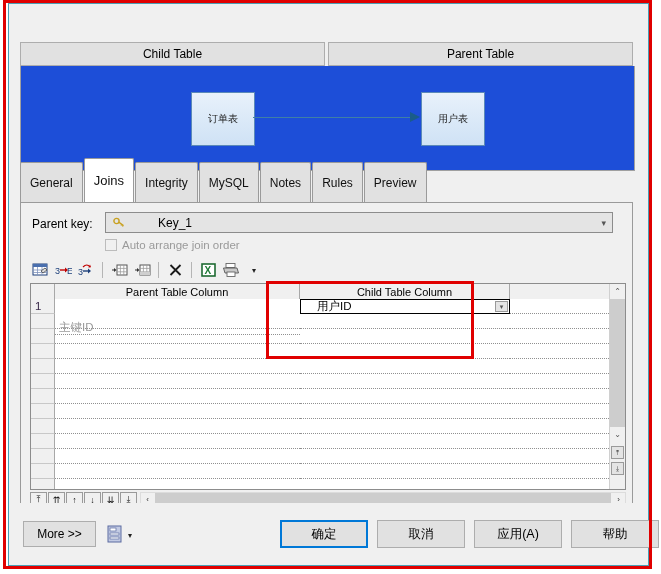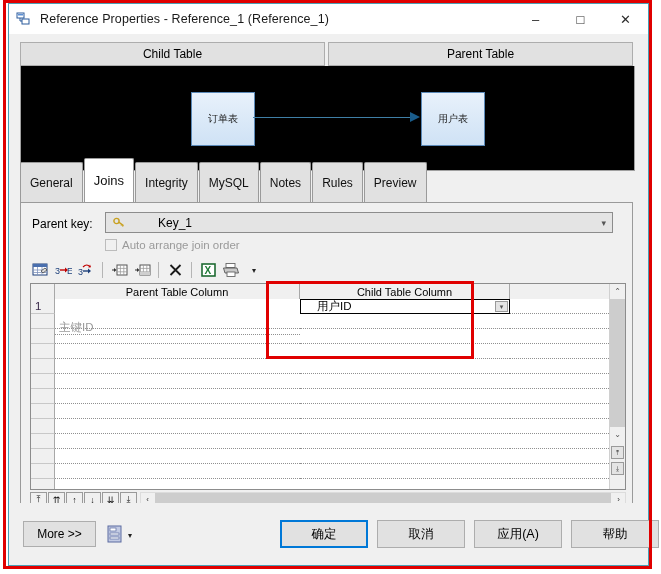--- a/index.html
+++ b/index.html
@@ -51,21 +51,21 @@
   
   .tbl-btn{
     height:22px;background:#e1e1e1;border:1px solid #adadad;
     display:flex;align-items:center;justify-content:center;
     font-size:12px;color:#000;
   }
 
   
   #diagram{
     position:absolute;left:11px;top:32px;width:613px;height:104px;
-    background:#000000;border:1px solid #a0a0a0;border-top:none;
+    background:#1d4ed8;border:1px solid #a0a0a0;border-top:none;
     overflow:hidden;
   }
   .ent-box{
     position:absolute;width:62px;height:52px;
     background:linear-gradient(180deg,#e8f1fb 0%,#cfe2f5 100%);
     border:1px solid #5b89b8;
     display:flex;align-items:center;justify-content:center;
     font-size:10px;color:#1b1b1b;
   }
   #ent-child{left:170px;top:26px;}
@@ -218,36 +218,20 @@
   #btn-ok{left:271px;}
   #btn-cancel{left:368px;}
   #btn-apply{left:465px;}
   #btn-help{left:562px;}
 </style>
 </head>
 <body>
 
 <div id="window">
 
-  <div id="titlebar">
-    <div id="title-icon">
-      <svg width="16" height="16" viewBox="0 0 16 16">
-        <rect x="1" y="2" width="7" height="5" fill="#ffffff" stroke="#2b5a9b" stroke-width="1"></rect>
-        <rect x="6" y="8" width="7" height="5" fill="#ffffff" stroke="#2b5a9b" stroke-width="1"></rect>
-        <path d="M4 7 L4 10 L6 10" fill="none" stroke="#2b5a9b" stroke-width="1"></path>
-        <rect x="2" y="3" width="5" height="1.5" fill="#5b8fd6"></rect>
-      </svg>
-    </div>
-    <div id="title-text">Reference Properties - Reference_1 (Reference_1)</div>
-    <div class="win-btns">
-      <div class="win-btn" id="btn-min">–</div>
-      <div class="win-btn" id="btn-max">□</div>
-      <div class="win-btn" id="btn-close">✕</div>
-    </div>
-  </div>
 
   <div id="client">
 
     <div style="position:absolute;left:11px;top:8px;width:613px;display:flex;gap:3px;">
       <div class="tbl-btn" style="width:305px;">Child Table</div>
       <div class="tbl-btn" style="width:305px;">Parent Table</div>
     </div>
 
     <div id="diagram">
       <div class="ent-box" id="ent-child">

